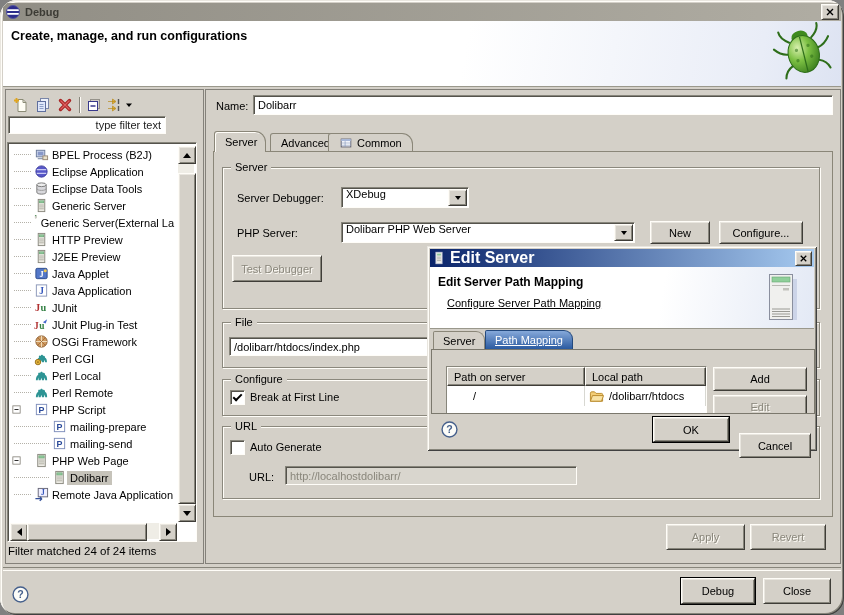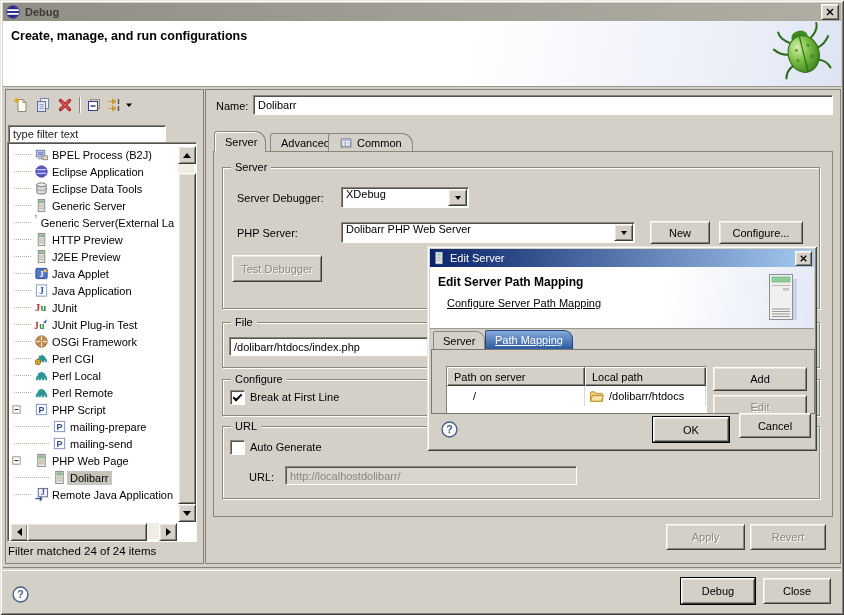--- a/index.html
+++ b/index.html
@@ -1,18 +1,18 @@
 <!DOCTYPE html>
 <html><head>
 <meta charset="utf-8">
 <style>
   html,body{margin:0;padding:0;background:#808080;}
   body{font-family:"Liberation Sans",sans-serif;font-size:11px;color:#000;-webkit-font-smoothing:none;}
   #window{position:relative;width:844px;height:615px;background:#d4d0c8;overflow:hidden;
-    box-shadow:inset 1px 1px 0 #e9e6df,inset -1px -1px 0 #404040,inset 2px 2px 0 #fffdf8,inset -2px -2px 0 #87857b;}
+    box-shadow:inset 1px 1px 0 #e9e6df,inset -1px -1px 0 #404040,inset 2px 2px 0 #fffdf8,inset -2px -2px 0 #87857b;border-radius:17px;}
   .abs{position:absolute;}
   
   .raised{background:#d4d0c8;border:1px solid;border-color:#fffdf8 #3f3d38 #3f3d38 #fffdf8;
     box-shadow:inset 1px 1px 0 #e9e6df,inset -1px -1px 0 #87857b;}
   .btn{background:#d4d0c8;border:1px solid;border-color:#fffdf8 #3f3d38 #3f3d38 #fffdf8;
     box-shadow:inset 1px 1px 0 #e9e6df,inset -1px -1px 0 #87857b;
     display:flex;align-items:center;justify-content:center;font-size:11px;cursor:default;}
   .btn.disabled{color:#8a877c;text-shadow:1px 1px 0 #fffdf8;text-align:right;}
   .btn.focused{box-shadow:inset 1px 1px 0 #e9e6df,inset -1px -1px 0 #87857b,0 0 0 1px #000;}
   .sunken{background:#fff;border:1px solid;border-color:#87857b #fffdf8 #fffdf8 #87857b;
@@ -73,21 +73,21 @@
   
   .combo{background:#fff;border:1px solid;border-color:#87857b #fffdf8 #fffdf8 #87857b;box-shadow:inset 1px 1px 0 #55534c;
     display:flex;}
   .combo .cval{flex:1;padding:0 4px;font-size:11px;white-space:nowrap;overflow:hidden;}
   .combo .cbtn{flex:none;width:17px;align-self:stretch;margin:1px;display:flex;align-items:center;justify-content:center;}
   
   #dialog{left:427px;top:246px;width:390px;height:205px;background:#d4d0c8;z-index:10;
     box-shadow:inset 1px 1px 0 #e9e6df,inset -1px -1px 0 #404040,inset 2px 2px 0 #fffdf8,inset -2px -2px 0 #87857b;}
   #dlg-titlebar{left:3px;top:3px;right:3px;height:18px;background:linear-gradient(90deg,#0a246a,#a6caf0);
     display:flex;align-items:center;padding:0 2px;}
-  #dlg-titlebar .t-text{color:#fff;font-weight:normal;font-size:11px;margin-left:4px;}
+  #dlg-titlebar .t-text{color:#fff;font-weight:bold;font-size:16px;margin-left:4px;}
   #dlg-header{left:3px;top:21px;right:3px;height:61px;background:linear-gradient(100deg,#ffffff 60%,#e3e9f5);
     border-bottom:1px solid #9a988c;}
   #dlg-header .h1{position:absolute;left:8px;top:8px;font-weight:bold;font-size:12px;}
   #dlg-header .h2{position:absolute;left:17px;top:30px;font-size:11px;text-decoration:underline;}
   #dlg-content{left:4px;top:103px;width:382px;height:63px;border:1px solid #7b786d;background:#d4d0c8;overflow:hidden;}
   .mth{background:#d4d0c8;border:1px solid;border-color:#fffdf8 #3f3d38 #3f3d38 #fffdf8;
     box-shadow:inset -1px -1px 0 #87857b;box-sizing:border-box;display:flex;align-items:center;padding:0 6px;font-size:11px;}
   .mtd{box-sizing:border-box;display:flex;align-items:center;font-size:11px;background:#fff;border-right:1px solid #d8d8d2;}
   
   .lbl{position:absolute;font-size:11px;}
@@ -195,21 +195,21 @@
               <path d="M11.5 2v5M11.5 9v5" stroke="#555" stroke-width="1.4"></path>
             </svg>
           </span>
           <span class="icon" style="width: 8px; height: 8px; margin-left: 2px;">
             <svg viewBox="0 0 8 8">
               <path d="M1 2.5h6L4 6z" fill="#000"></path>
             </svg>
           </span>
         </span>
       </div>
-    <input class="abs field" style="left: 2px; top: 35px; width: 148px; height: 16px; color: rgb(34, 34, 34);" readonly="" value="type filter text">
+    <input class="abs field" style="left: 2px; top: 26px; width: 148px; height: 16px; color: rgb(34, 34, 34); text-align: right;" readonly="" value="type filter text">
   </div>
   <div id="treebox" class="abs sunken">
     <div id="tree-rows">
         <div class="tree-row">
           <span class="spacer dotted"></span>
           <span class="icon" style="width: 15px; height: 15px;">
             <svg viewBox="0 0 16 16">
               <rect x="2.5" y="3.5" width="9" height="7" fill="#cdd6ee" stroke="#6a7a9a"></rect>
               <rect x="4" y="5" width="6" height="4" fill="#8898c8"></rect>
               <path d="M4 12.5h6" stroke="#6a7a9a"></path>
@@ -632,18 +632,18 @@
 
     <span class="icon abs" style="left:14px;top:175px;width:17px;height:17px">
         <svg viewBox="0 0 16 16">
           <circle cx="8" cy="8" r="7" fill="#fcfcf8" stroke="#46608c" stroke-width="1.3"></circle>
           <text x="8" y="11.6" font-size="10" font-weight="bold" fill="#46608c" text-anchor="middle" font-family="Liberation Sans,sans-serif">?</text>
         </svg>
       </span>
     <div class="abs btn focused" style="left:226px;top:171px;width:74px;height:23px">
       <span>OK</span>
     </div>
-    <div class="abs btn" style="left:312px;top:167px;width:70px;height:23px">
+    <div class="abs btn" style="left:312px;top:187px;width:70px;height:23px">
       <span>Cancel</span>
     </div>
   </div>
 
 </div>
 
 </body></html>

